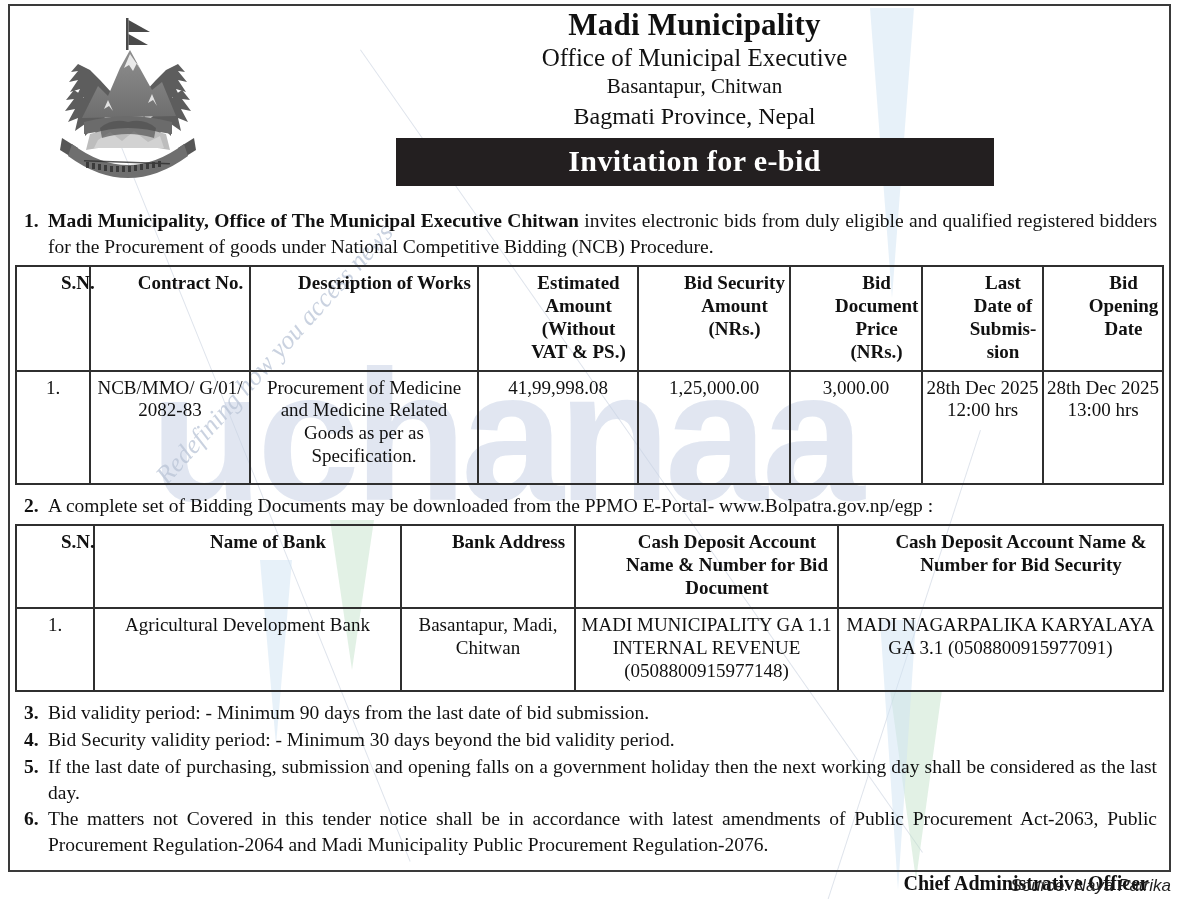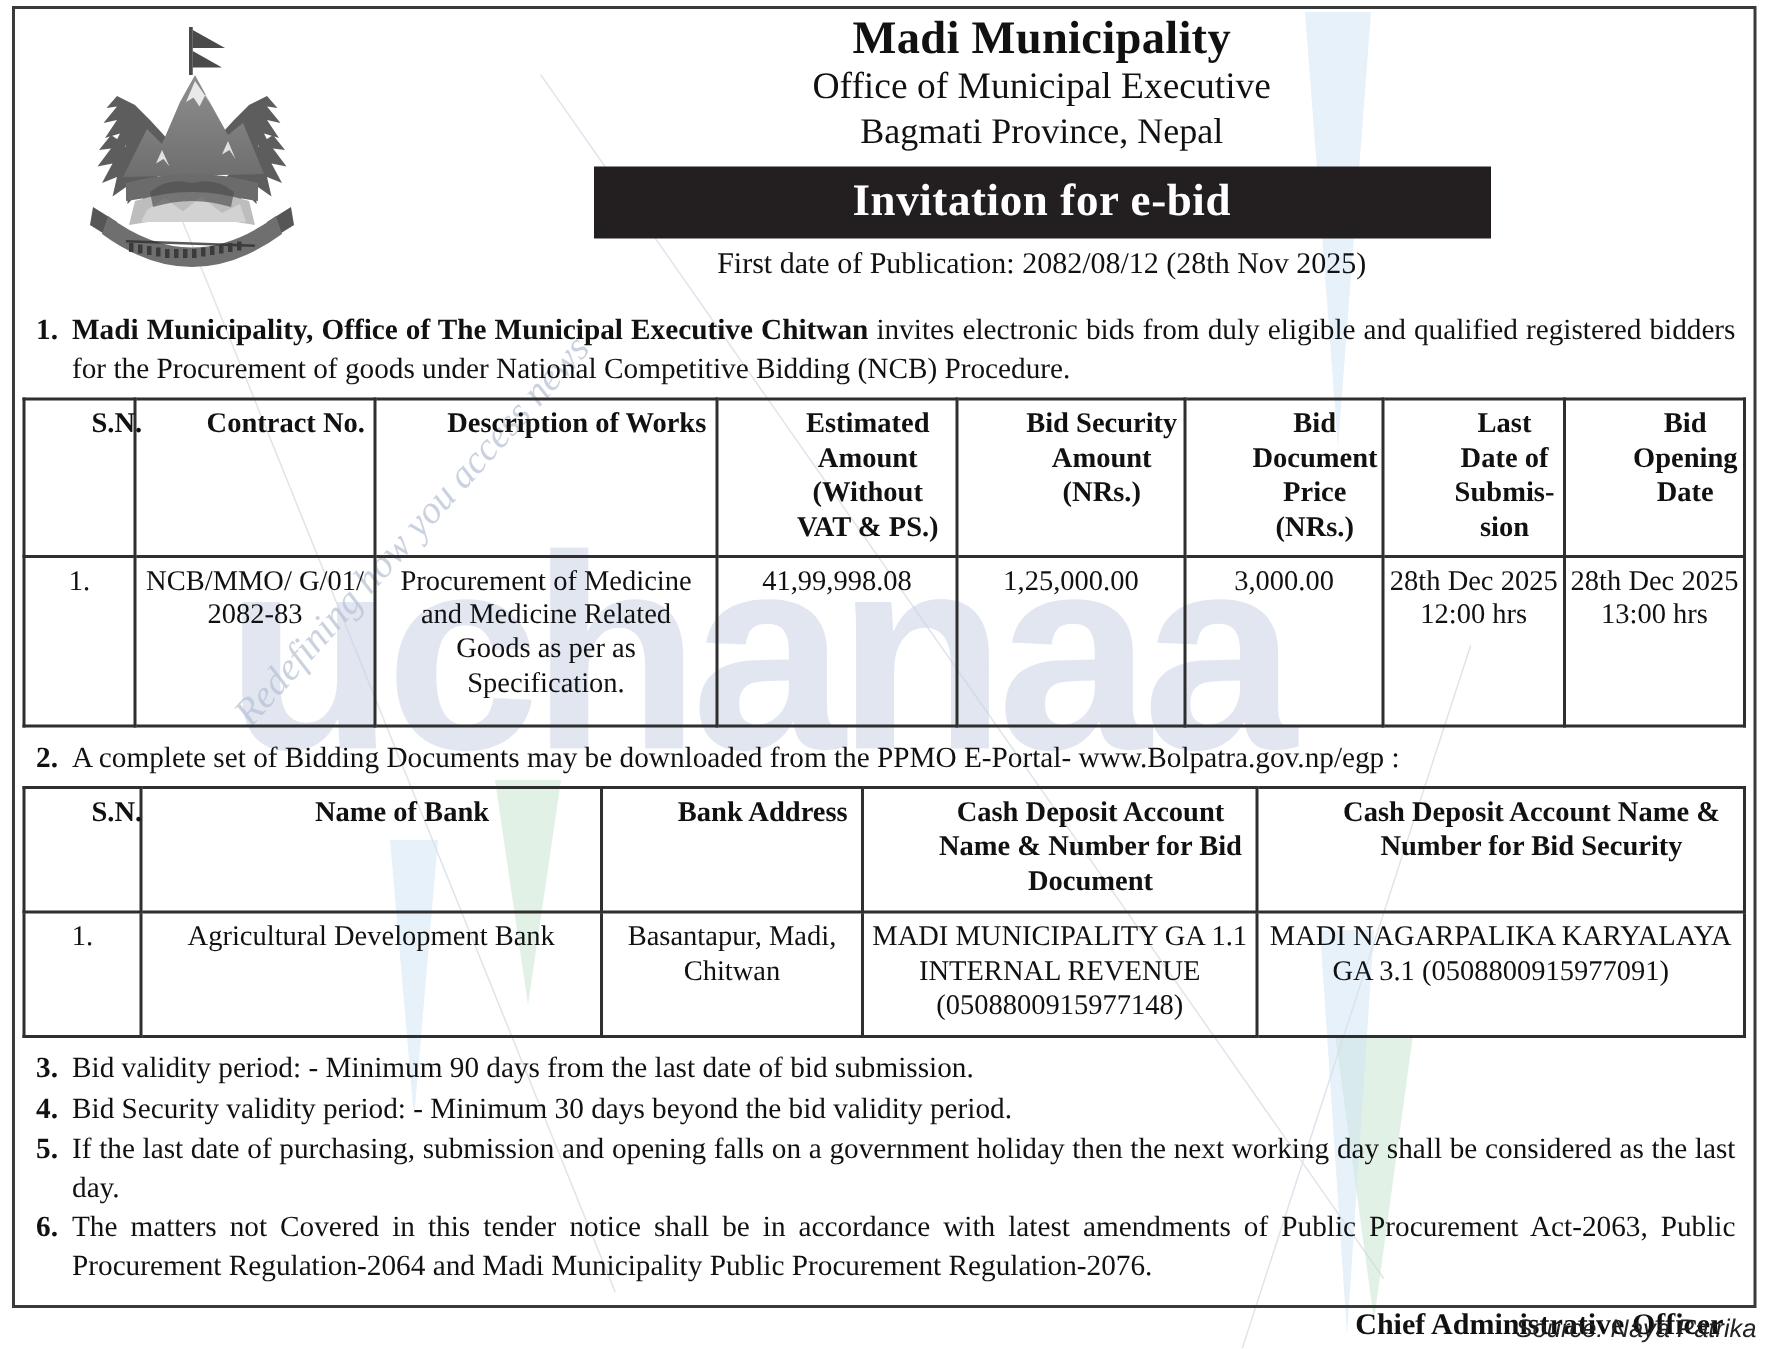--- a/index.html
+++ b/index.html
@@ -341,23 +341,23 @@
                 <rect x="114" y="152" width="3" height="6"></rect>
               <rect x="120" y="151" width="3" height="6"></rect>
             </g>
           </g>
         </svg>
       </div>
 
       <div class="titles">
         <div class="t-main">Madi Municipality</div>
         <div class="t-sub1">Office of Municipal Executive</div>
+        <div class="t-sub2">Basantapur, Chitwan</div>
         <div class="t-sub3">Bagmati Province, Nepal</div>
         <div class="banner">Invitation for e-bid</div>
-        <div class="pubdate">First date of Publication: 2082/08/12 (28th Nov 2025)</div>
       </div>
     </div>
 
     <div class="para intro">
       <div class="num">1.</div>
       <div class="body"><b>Madi Municipality, Office of The Municipal Executive Chitwan</b><span> invites electronic bids from duly eligible and qualified registered bidders for the Procurement of goods under National Competitive Bidding (NCB) Procedure.</span></div>
     </div>
 
     <table class="tbl-bid">
       <colgroup>

